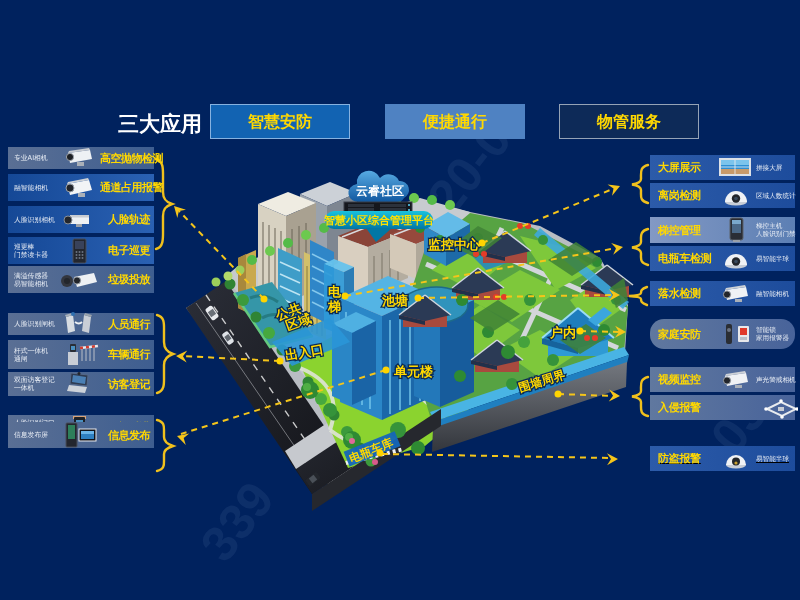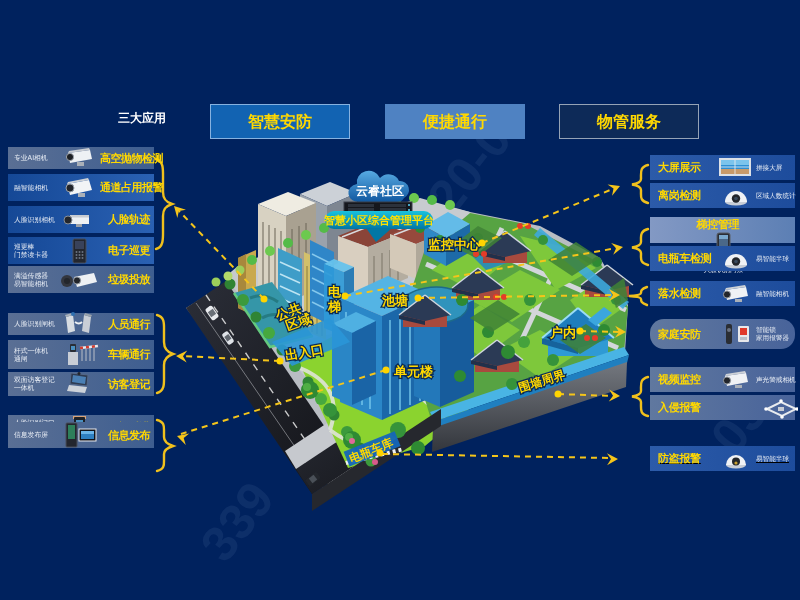--- a/index.html
+++ b/index.html
@@ -3,21 +3,21 @@
 <meta charset="utf-8">
 <style>
   html,body{margin:0;padding:0;}
   body{width:800px;height:600px;background:#00225e;font-family:"Liberation Sans", sans-serif;position:relative;overflow:hidden;}
   .row{position:absolute;display:flex;align-items:center;box-sizing:border-box;}
   .lrow{left:8px;width:146px;}
   .rrow{left:650px;width:145px;}
   .slate{background:linear-gradient(90deg,#5a6f94,#3e5e90);}
   .lblue{background:linear-gradient(90deg,#154896,#2a61b3);}
   .mblue{background:linear-gradient(90deg,#2c5ba9,#1d4c9c);}
-  .hblue{background:linear-gradient(90deg,#8399c4,#5c7fb4);flex-direction:column;}
+  .hblue{background:linear-gradient(90deg,#8399c4,#5c7fb4);}
   .sblue{background:linear-gradient(90deg,#60789f,#48639a);}
   .ltxt{color:#e8edf5;font-size:6.8px;line-height:8px;padding-left:6px;width:44px;flex:none;white-space:nowrap;}
   .lyel{color:#ffd800;font-weight:bold;font-size:11px;letter-spacing:-0.5px;text-align:right;flex:1;padding-right:4px;white-space:nowrap;}
   .ryel{color:#ffd800;font-weight:bold;font-size:11px;letter-spacing:-0.3px;padding-left:8px;width:60px;flex:none;white-space:nowrap;}
   .rtxt{color:#e8edf5;font-size:6.6px;line-height:8px;padding-left:2px;white-space:nowrap;}
   .licon{width:42px;flex:none;display:flex;justify-content:center;align-items:center;}
   .ricon{width:36px;flex:none;display:flex;justify-content:center;align-items:center;}
   .btn{position:absolute;top:104px;width:138px;height:33px;line-height:33px;text-align:center;color:#ffd800;font-weight:bold;font-size:16px;}
   #svgmap{position:absolute;left:0;top:0;}
 </style>
@@ -460,21 +460,21 @@
  <path d="M156,159 C164,161 163,170 163,180 L163,192 C163,199 166,202 172,204 C166,206 163,209 163,216 L163,228 C163,238 164,247 156,249"></path>
  <path d="M157,315 C165,317 164,324 164,332 L164,342 C164,348 167,352 173,354 C167,356 164,359 164,365 L164,375 C164,383 165,391 157,393"></path>
  <path d="M157,420 C165,422 164,427 164,432 L164,437 C164,441 167,444 173,446 C167,448 164,450 164,454 L164,459 C164,464 165,469 157,471"></path>
  <path d="M648,165 C640,167 641,172 641,177 L641,179 C641,182 638,183.5 632,184.5 C638,185.5 641,187 641,190 L641,192 C641,197 640,201 648,203"></path>
  <path d="M648,229 C640,231 641,236 641,240 L641,242 C641,245 638,246.5 632,247.5 C638,248.5 641,250 641,253 L641,255 C641,259 640,263 648,265"></path>
  <path d="M647,287 C641,289 641,291 641,293 C641,294.5 636,295.5 629,296 C636,296.5 641,297.5 641,299 C641,301 641,303 647,305"></path>
  <path d="M648,377 C640,379 641,384 641,389 L641,391 C641,394 638,395.5 632,396.5 C638,397.5 641,399 641,402 L641,404 C641,410 640,414 648,416"></path>
 </g>
   </svg>
 
-<div style="position:absolute;left:118px;top:110px;color:#ffffff;font-weight:bold;font-size:12px;">三大应用</div>
+<div style="position:absolute;left:118px;top:110px;color:#ffffff;font-weight:bold;font-size:21px;">三大应用</div>
 
 <div class="btn" style="left:210px;background:#1263b2;border:1px solid #86b2e0;">智慧安防</div>
 
 <div class="btn" style="left:385px;background:#4f82c2;border:1px solid #4f82c2;">便捷通行</div>
 
 <div class="btn" style="left:559px;background:#0d2a58;border:1px solid #95a3b6;">物管服务</div>
 
 <div class="row lrow slate" style="top:147px;height:22px;">
   <div class="ltxt">专业AI相机</div>
     <div class="licon">

